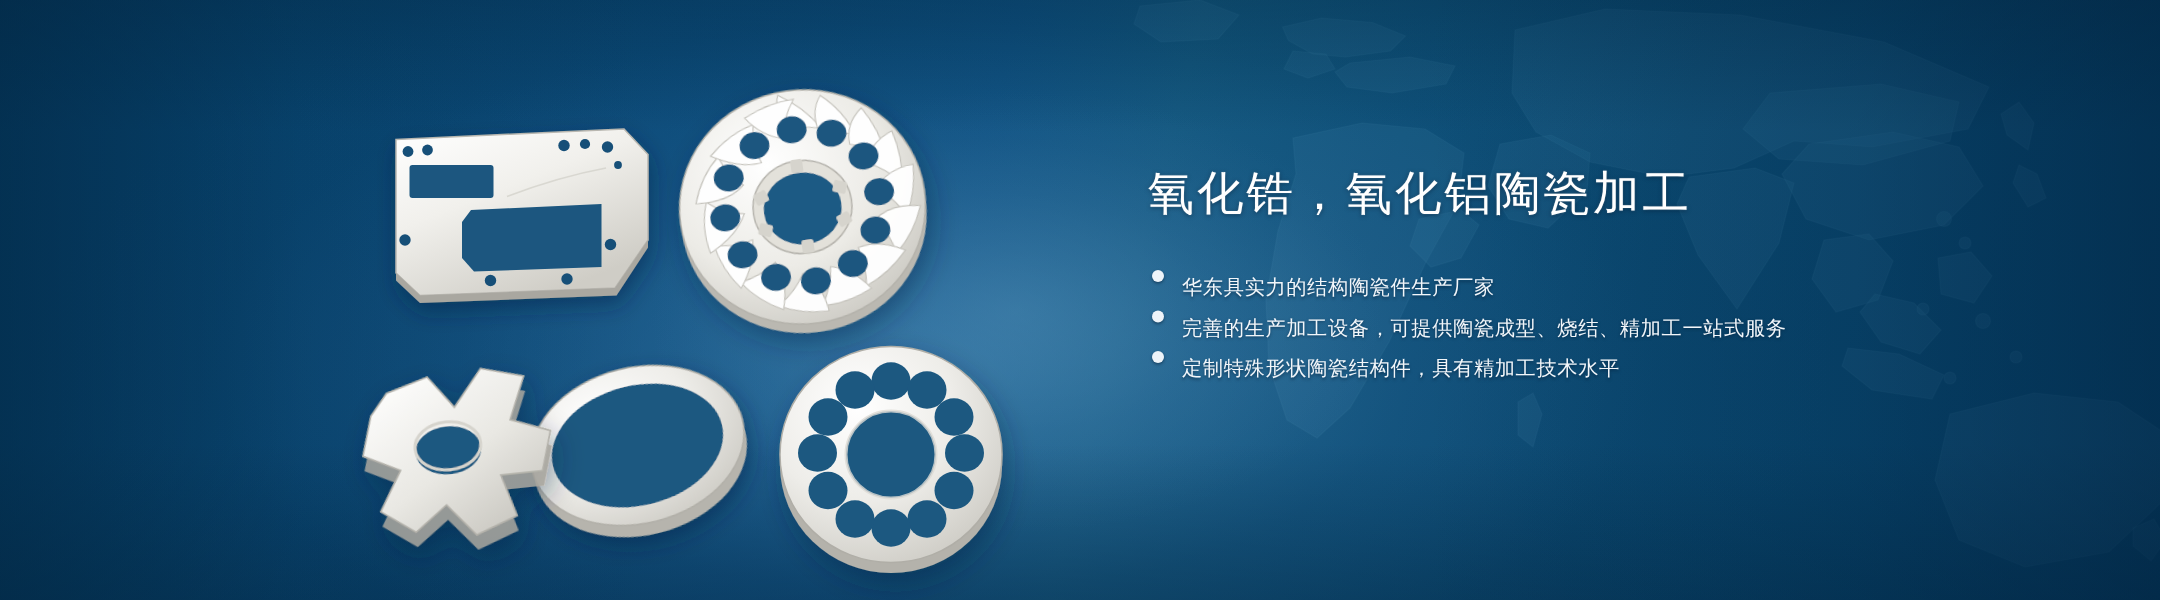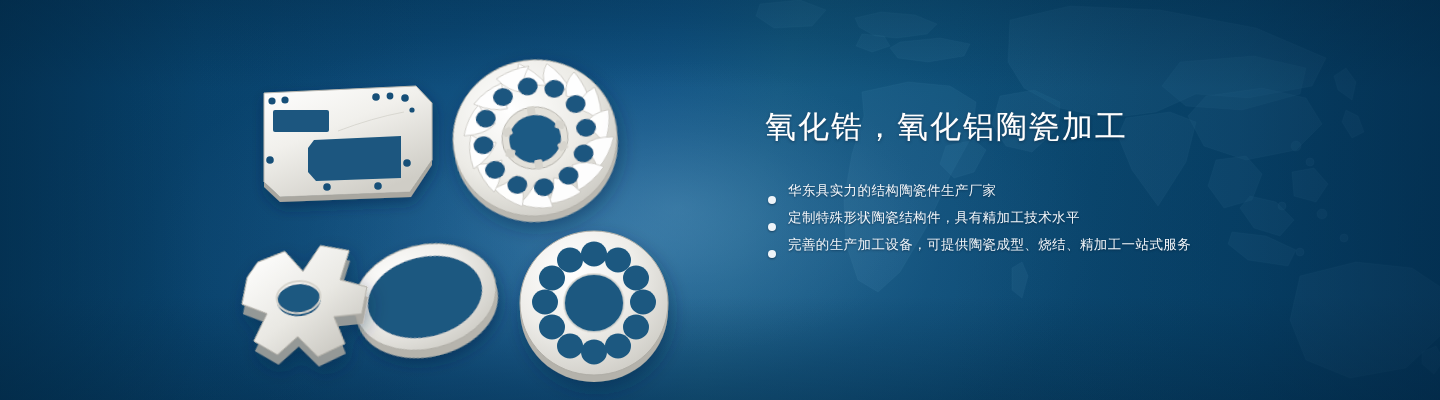--- a/index.html
+++ b/index.html
@@ -5,21 +5,21 @@
   html, body {
     margin: 0;
     padding: 0;
     background: #06426e;
   }
   .banner {
     position: relative;
     width: 1440px;
     height: 400px;
     overflow: hidden;
-    font-family: Liberation Mono, monospace;
+    font-family: Liberation Sans, sans-serif;
     background: #6d28d9;
   }
 
   
   .bg-base {
     position: absolute;
     inset: 0;
     background: linear-gradient(105deg,
         #06416d 0%,
         #084570 14%,
@@ -92,21 +92,21 @@
     white-space: nowrap;
   }
   .bullets {
     list-style: none;
     margin: 0;
     padding: 0;
     margin-top: 30px;
   }
   .bullet {
     display: flex;
-    align-items: flex-end;
+    align-items: flex-start;
     height: 24px;
     margin-bottom: 3px;
   }
   .dot {
     width: 8px;
     height: 8px;
     border-radius: 50%;
     background: #eef4f9;
     box-shadow: 0 1px 2px rgba(0,20,40,0.45);
     flex: 0 0 auto;
@@ -330,22 +330,22 @@
   <div class="copy">
     <h1 class="title">氧化锆，氧化铝陶瓷加工</h1>
 
     <ul class="bullets">
       <li class="bullet">
         <span class="dot"></span>
         <span class="btext">华东具实力的结构陶瓷件生产厂家</span>
       </li>
       <li class="bullet">
         <span class="dot"></span>
-        <span class="btext">定制特殊形状陶瓷结构件，具有精加工技术水平</span>
+        <span class="btext">完善的生产加工设备，可提供陶瓷成型、烧结、精加工一站式服务</span>
       </li>
       <li class="bullet">
         <span class="dot"></span>
-        <span class="btext">完善的生产加工设备，可提供陶瓷成型、烧结、精加工一站式服务</span>
+        <span class="btext">定制特殊形状陶瓷结构件，具有精加工技术水平</span>
       </li>
     </ul>
   </div>
 
 </div>
 
 </body></html>

